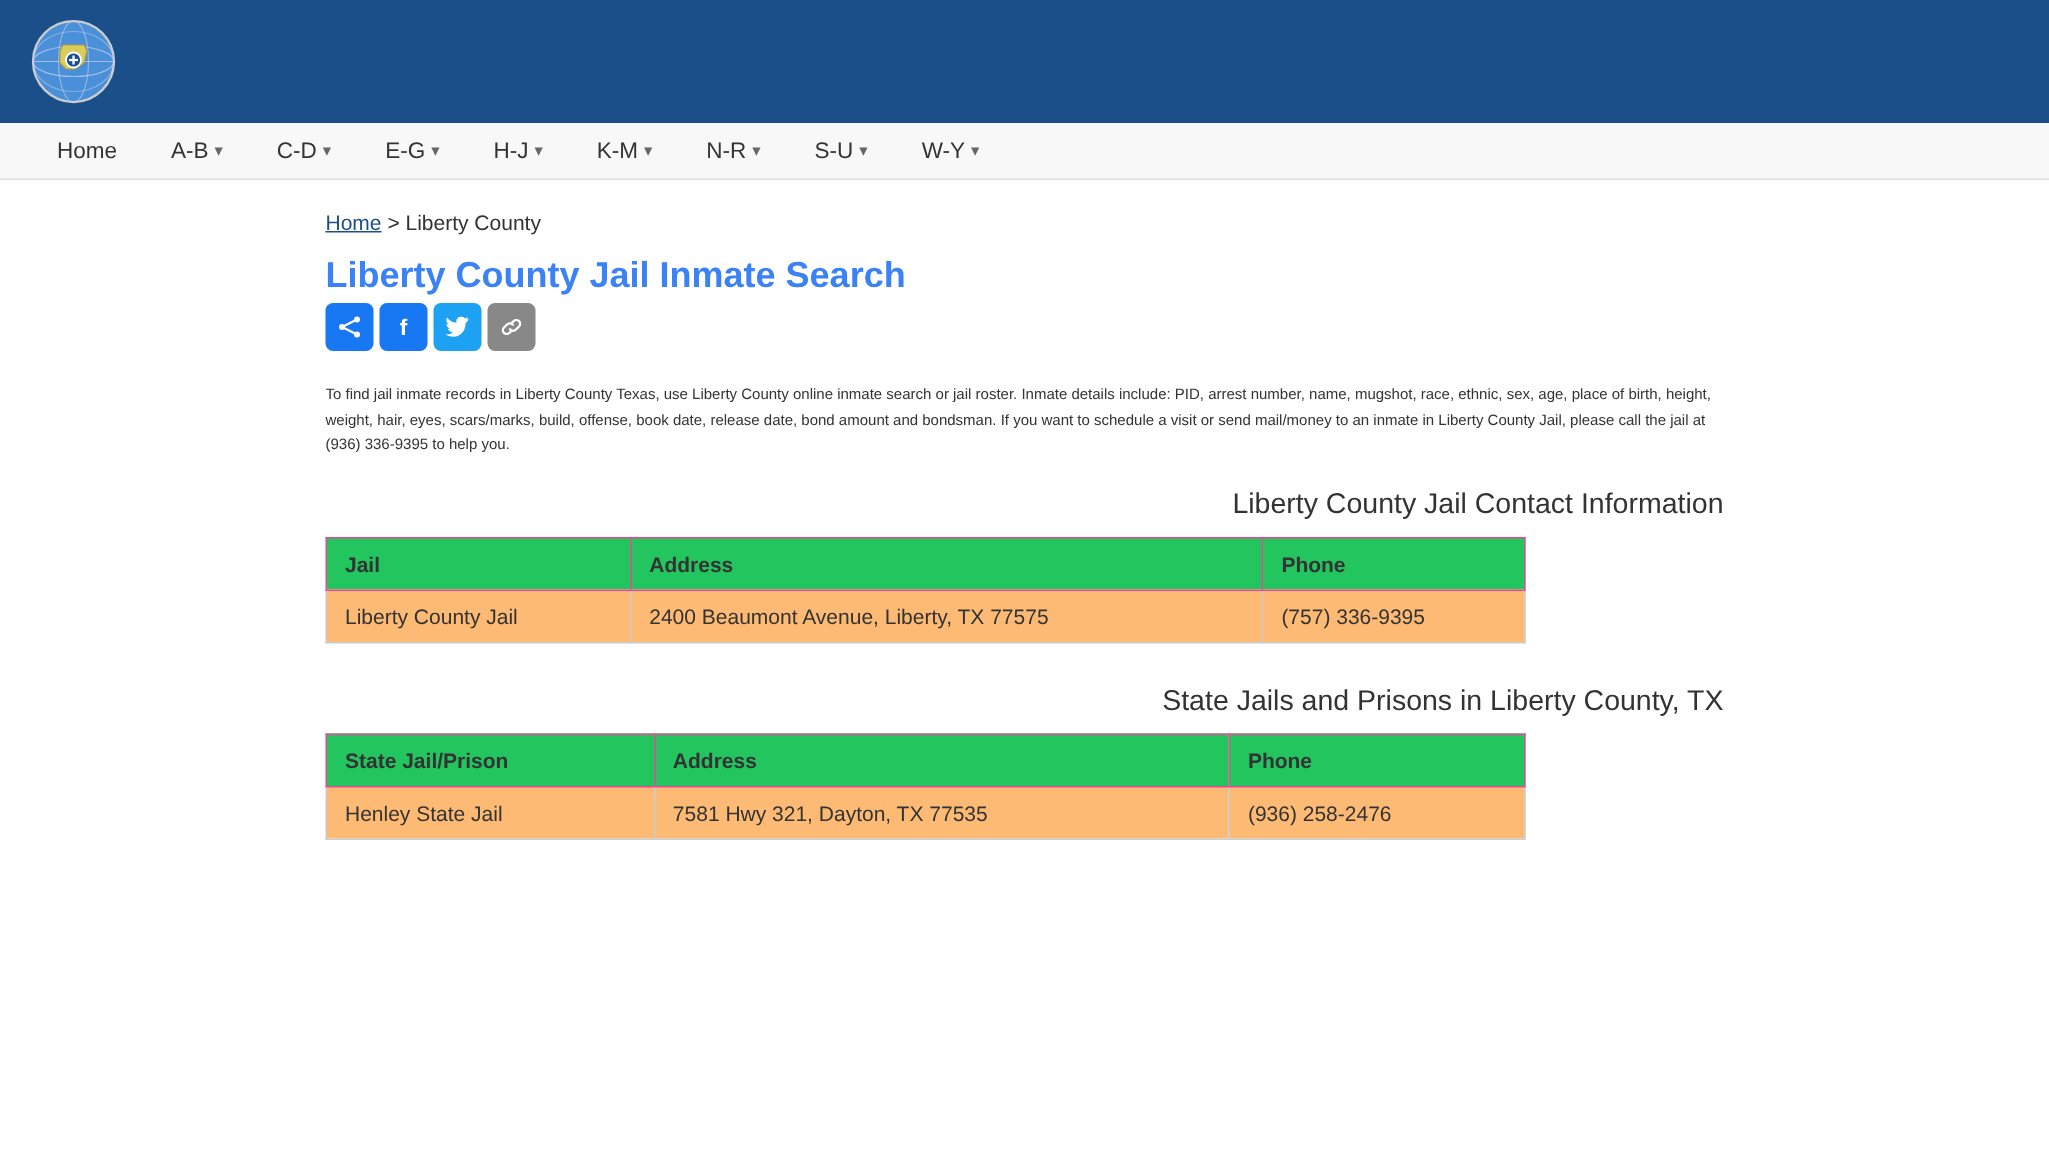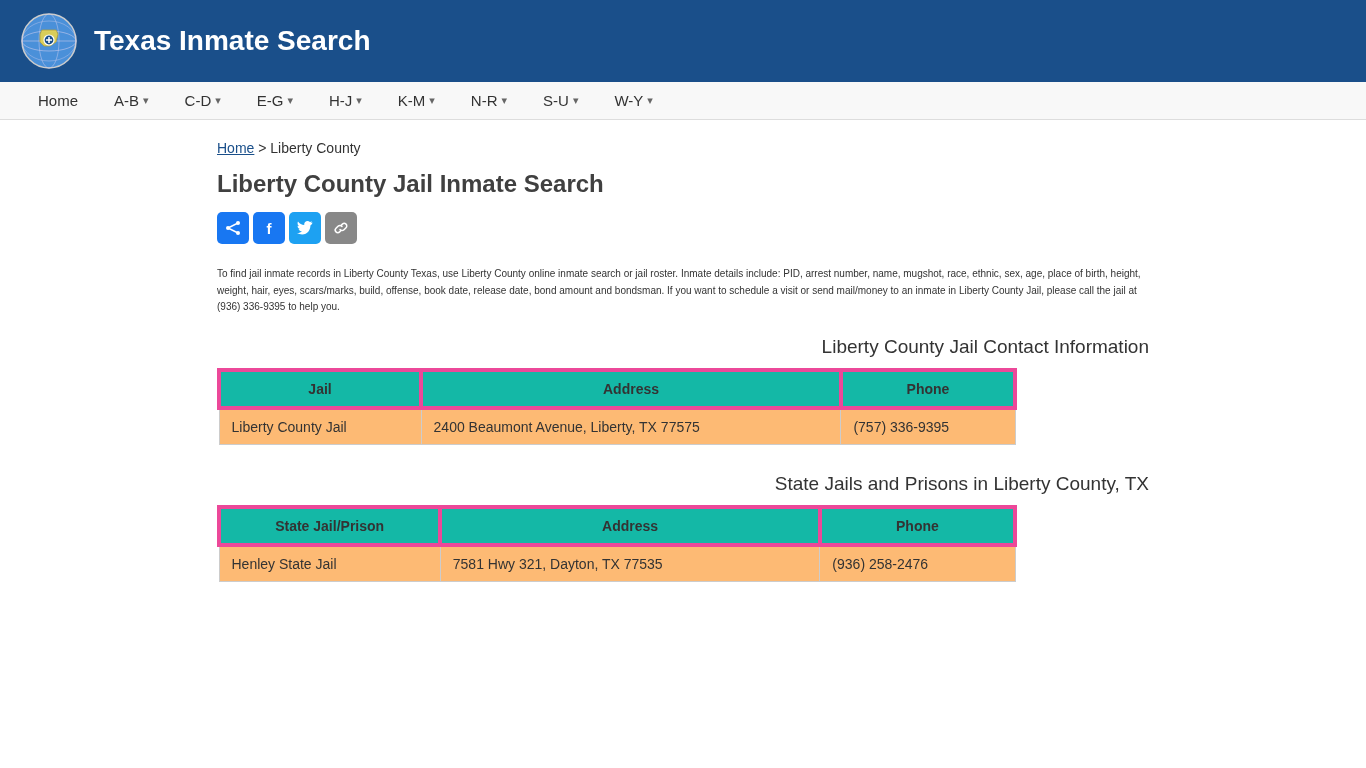--- a/index.html
+++ b/index.html
@@ -64,22 +64,22 @@
       color: #1a4f8a;
       text-decoration: underline;
       cursor: pointer;
     }
 
     
     #page-title {
       font-family: Arial, sans-serif;
       font-size: 24px;
       font-weight: bold;
-      color: #404040;
-      margin-bottom: 14px;
+      color: #3b82f6;
+      margin-bottom: 4px;
     }
 
     
     #social-buttons {
       display: flex;
       gap: 4px;
       margin-bottom: 22px;
     }
     .social-btn {
       width: 32px;
@@ -121,24 +121,24 @@
     
     .info-table {
       width: 100%;
       border-collapse: collapse;
       margin-bottom: 28px;
       font-family: Arial, sans-serif;
       font-size: 14px;
       max-width: 800px;
     }
     .info-table th {
-      background: #14b8a6;
-      border: 4px solid #ec4899;
+      background: #22c55e;
+      border: 1px solid #ec4899;
       padding: 9px 12px;
-      text-align: center;
+      text-align: left;
       font-weight: bold;
     }
     .info-table td {
       border: 1px solid #ccc;
       padding: 9px 12px;
       background: #fdba74;
     }
 
     
     .globe-svg { display: block; }
@@ -159,21 +159,20 @@
 
       <ellipse cx="29" cy="29" rx="10" ry="27" fill="none" stroke="#cce" stroke-width="0.8" opacity="0.6"></ellipse>
 
       <path d="M22 18 L36 18 L38 22 L36 30 L30 34 L24 34 L20 30 L20 22 Z" fill="#e8d44d" stroke="#b8a030" stroke-width="0.8" opacity="0.9"></path>
 
       <circle cx="29" cy="28" r="5" fill="#1a4f8a" stroke="#fff" stroke-width="1.2"></circle>
       <line x1="29" y1="25" x2="29" y2="31" stroke="#fff" stroke-width="1.5"></line>
       <line x1="26" y1="28" x2="32" y2="28" stroke="#fff" stroke-width="1.5"></line>
     </svg>
   </div>
-  <h1 id="header-title">Texas Inmate Search</h1>
 </div>
 
 <nav id="nav">
   <div class="nav-item">
     <span>Home</span>
   </div>
   <div class="nav-item">
     <span>A-B</span>
     <span class="nav-chevron">▾</span>
   </div>

